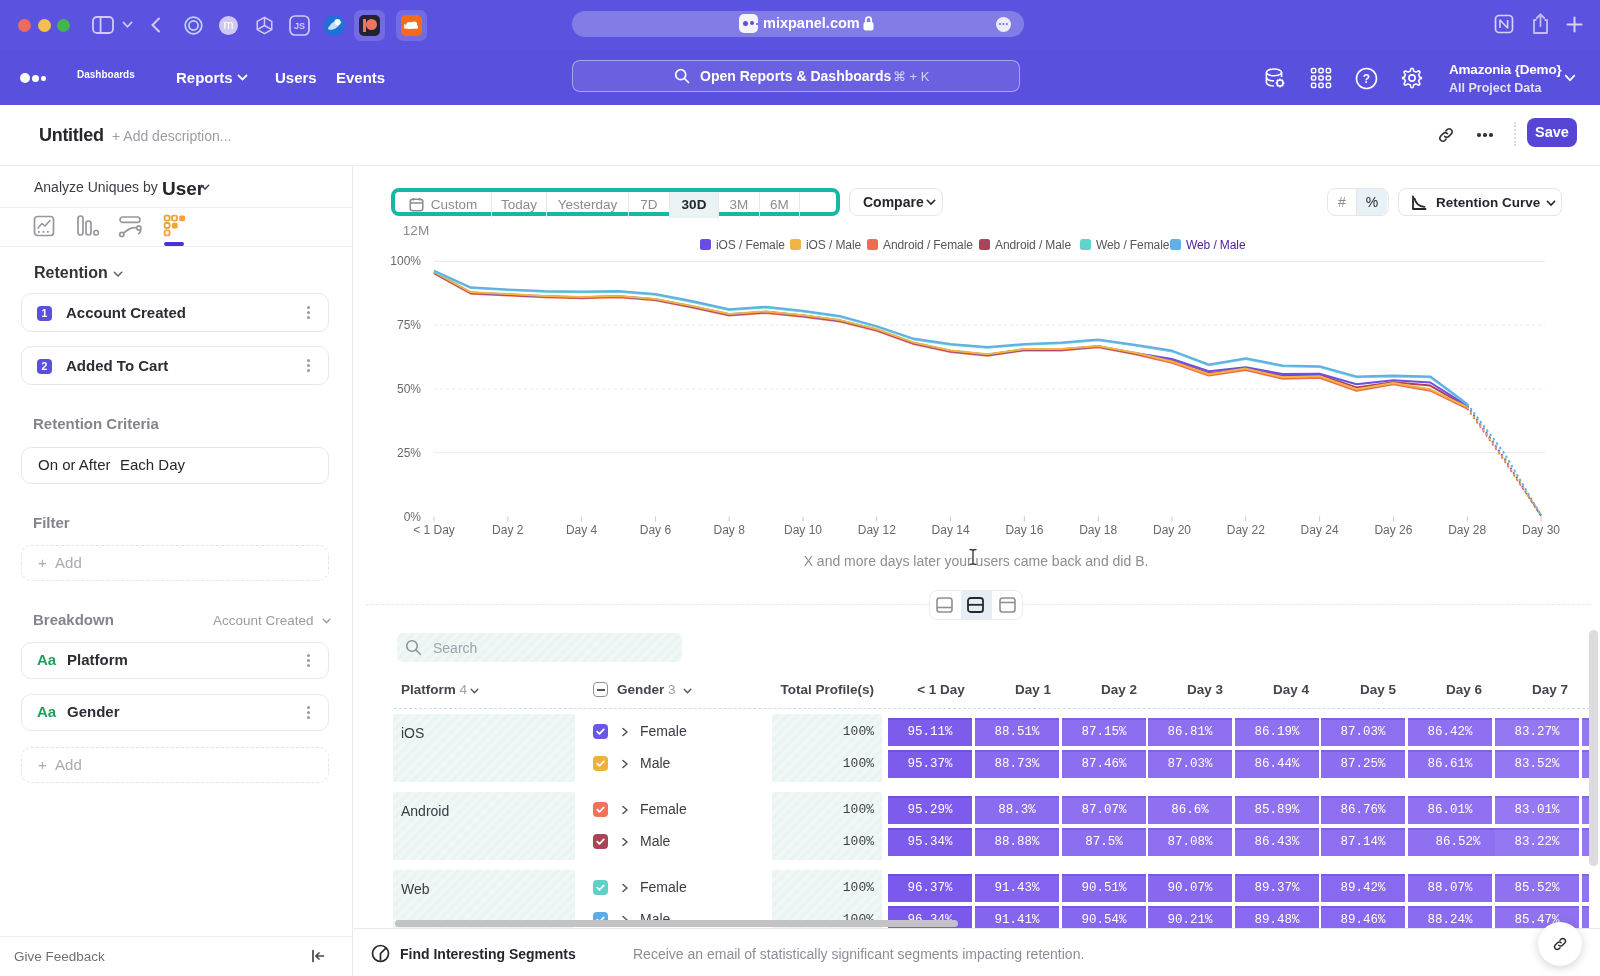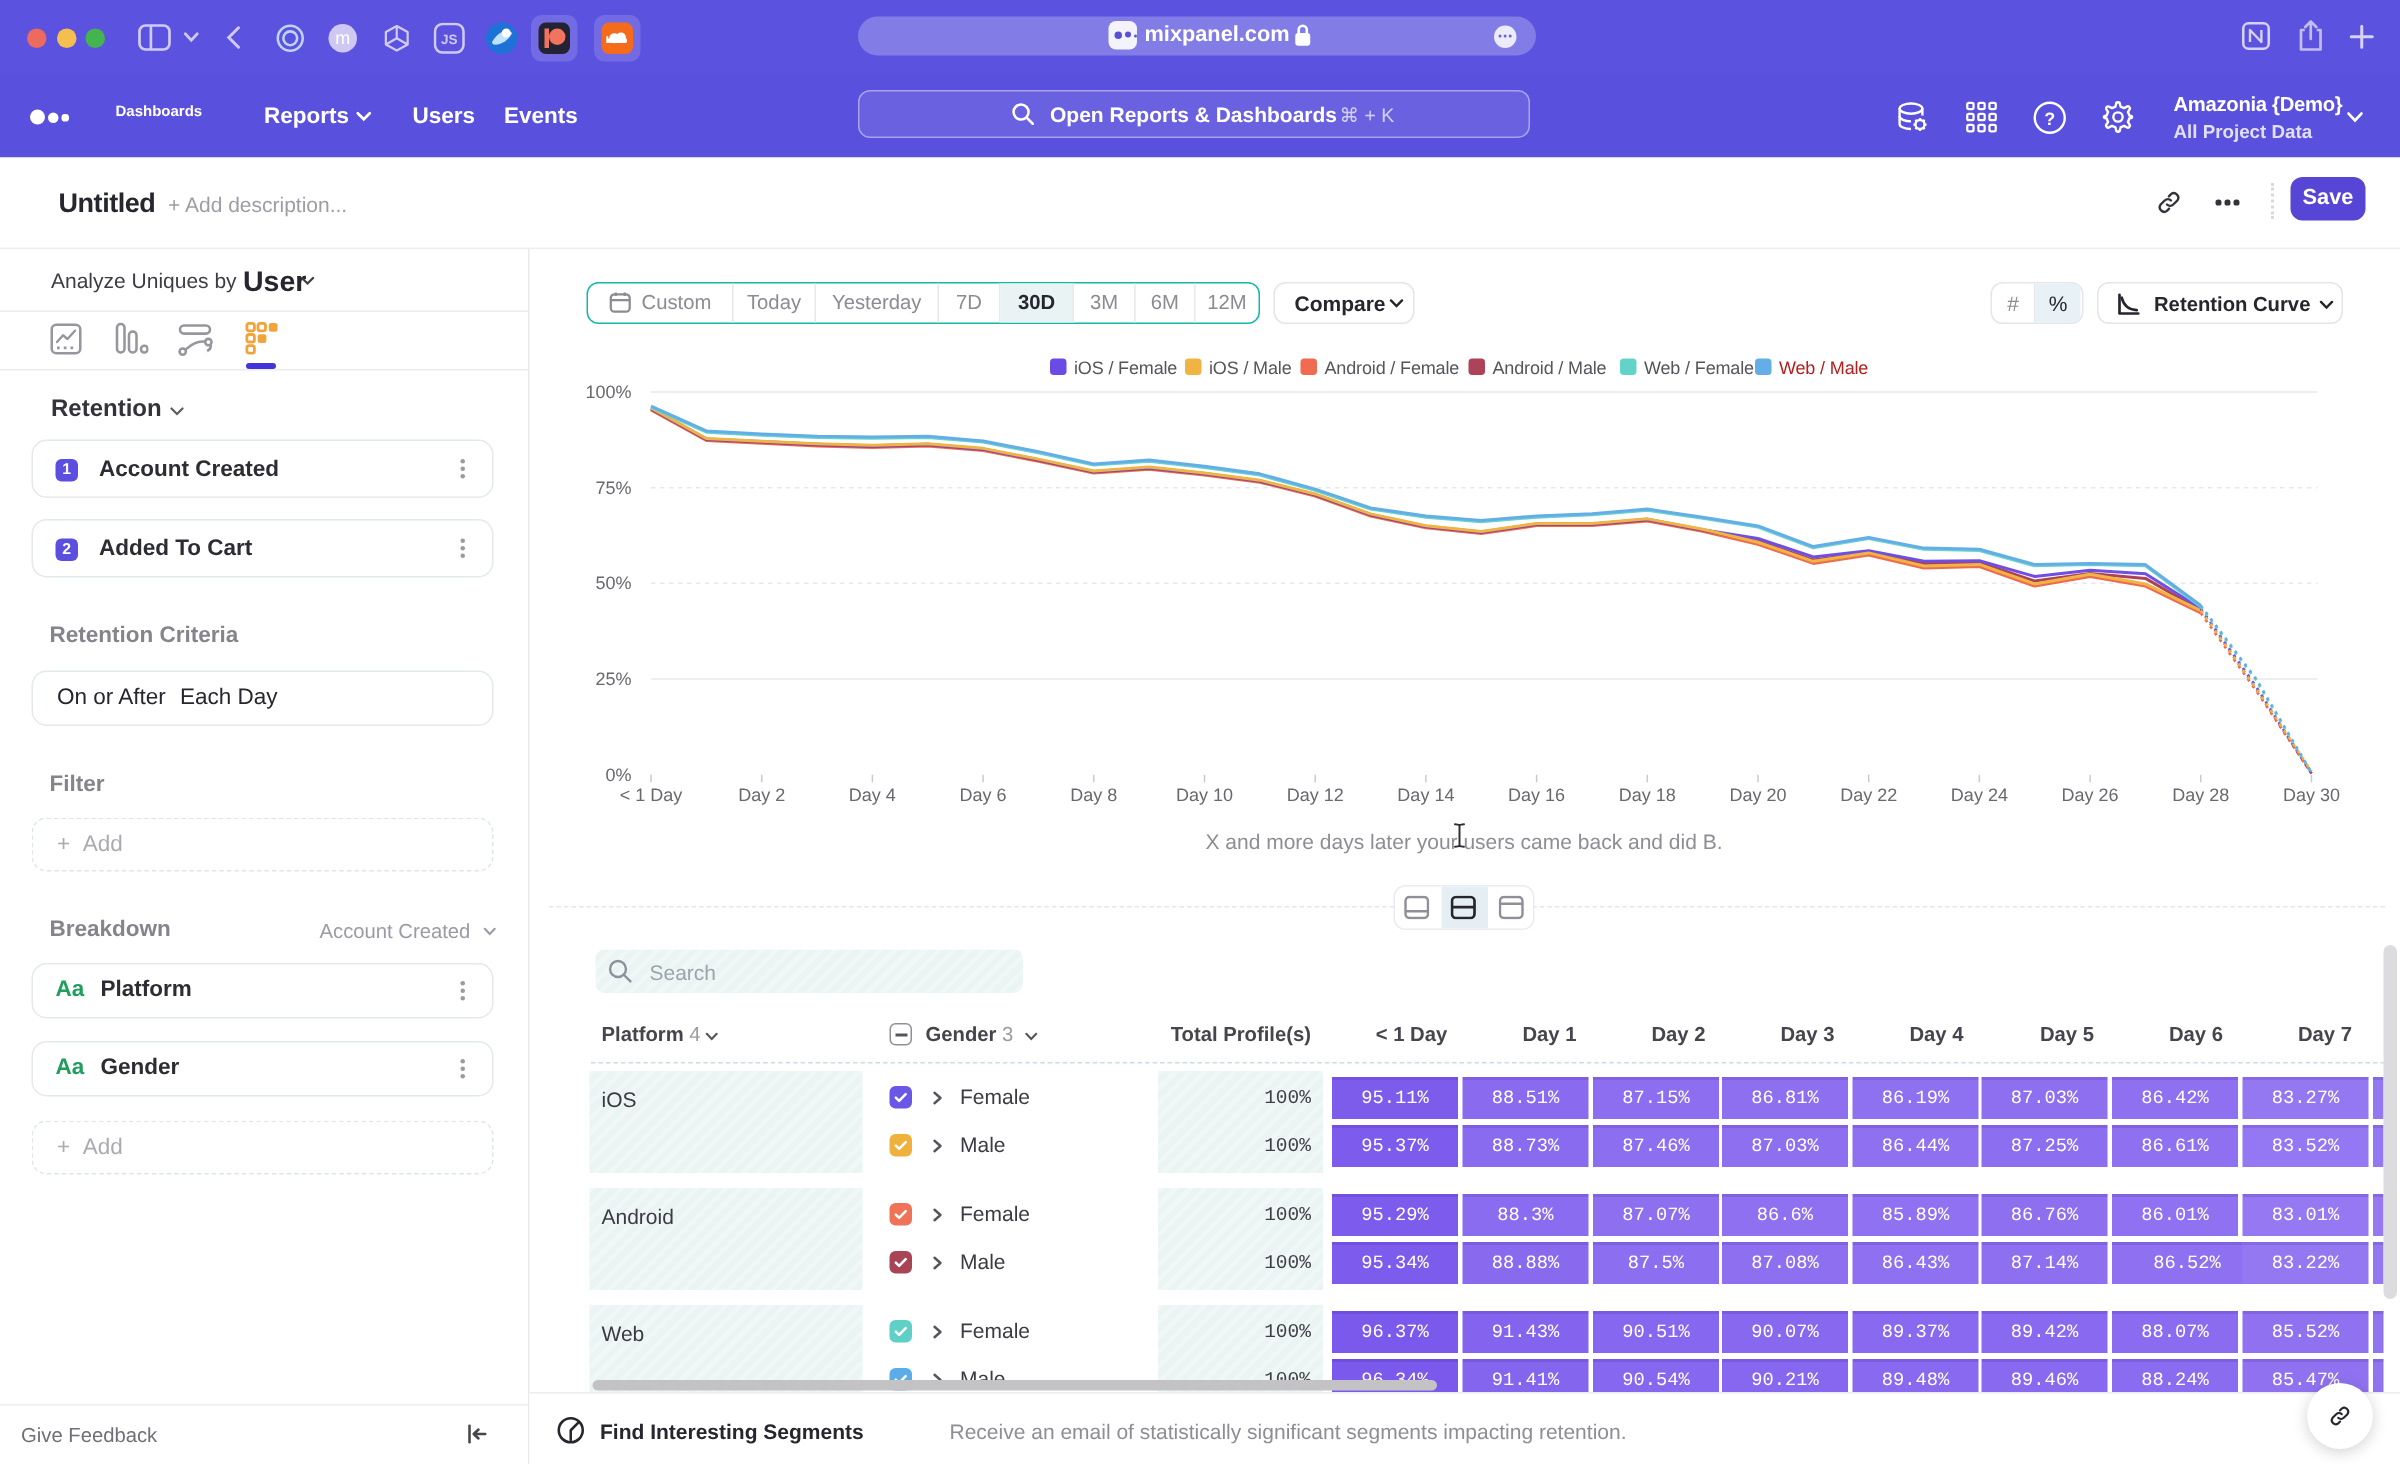--- a/index.html
+++ b/index.html
@@ -249,21 +249,21 @@
 <div class="abs" style="left:21px;top:747px;width:308px;height:36px;border:1px dashed #dce6e9;border-radius:10px;"></div>
 <div class="abs" style="left:38px;top:756px;font-size:15px;color:#aaaab2;">+&nbsp;&nbsp;Add</div>
 
 <div class="abs" style="left:0;top:936px;width:352px;height:40px;background:#fff;border-top:1px solid #ececef;"></div>
 <div class="abs" style="left:14px;top:949px;font-size:13.5px;color:#6f6f78;">Give Feedback</div>
 <svg class="abs" style="left:311px;top:949px;" width="14" height="14" viewBox="0 0 14 14">
  <path d="M2 1.5 V12.5" stroke="#45454d" stroke-width="1.7" stroke-linecap="round"></path>
  <path d="M12.5 7 H5 M8 4 L4.8 7 L8 10" stroke="#45454d" stroke-width="1.7" fill="none" stroke-linecap="round" stroke-linejoin="round"></path>
 </svg>
 
-<div class="abs" style="left:391px;top:188px;width:449px;height:28px;border:1px solid #14b8a6;border-radius:8px;background:#fff;">
+<div class="abs" style="left:391px;top:188px;width:449px;height:28px;border:4px solid #14b8a6;border-radius:8px;background:#fff;">
  <div class="seg" style="width:97px;"><svg style="vertical-align:-3px;margin-right:7px;" width="15" height="15" viewBox="0 0 15 15">
         <rect x="1.2" y="2.2" width="12.6" height="11.6" rx="2.5" fill="none" stroke="#8b8b94" stroke-width="1.5"></rect>
         <line x1="1.2" y1="6" x2="13.8" y2="6" stroke="#8b8b94" stroke-width="1.5"></line>
         <line x1="4.5" y1="1" x2="4.5" y2="3.4" stroke="#8b8b94" stroke-width="1.5"></line>
         <line x1="10.5" y1="1" x2="10.5" y2="3.4" stroke="#8b8b94" stroke-width="1.5"></line>
       </svg>Custom</div>
  <div class="seg" style="width:55px;">Today</div>
  <div class="seg" style="width:82px;">Yesterday</div>
  <div class="seg" style="width:41px;">7D</div>
  <div class="seg" style="width:49px;background:#e9f3f3;color:#26262e;font-weight:bold;">30D</div>
@@ -294,21 +294,21 @@
 <div class="abs" style="left:716px;top:238px;font-size:12px;color:#55555c;letter-spacing:-0.1px;">iOS / Female</div>
 <div class="abs" style="left:790px;top:239px;width:11px;height:11px;border-radius:2.5px;background:#efb441;"></div>
 <div class="abs" style="left:806px;top:238px;font-size:12px;color:#55555c;letter-spacing:-0.1px;">iOS / Male</div>
 <div class="abs" style="left:867px;top:239px;width:11px;height:11px;border-radius:2.5px;background:#ef6b51;"></div>
 <div class="abs" style="left:883px;top:238px;font-size:12px;color:#55555c;letter-spacing:-0.1px;">Android / Female</div>
 <div class="abs" style="left:979px;top:239px;width:11px;height:11px;border-radius:2.5px;background:#ae4258;"></div>
 <div class="abs" style="left:995px;top:238px;font-size:12px;color:#55555c;letter-spacing:-0.1px;">Android / Male</div>
 <div class="abs" style="left:1080px;top:239px;width:11px;height:11px;border-radius:2.5px;background:#63d2c9;"></div>
 <div class="abs" style="left:1096px;top:238px;font-size:12px;color:#55555c;letter-spacing:-0.1px;">Web / Female</div>
 <div class="abs" style="left:1170px;top:239px;width:11px;height:11px;border-radius:2.5px;background:#64aee8;"></div>
-<div class="abs" style="left:1186px;top:238px;font-size:12px;color:#b91c1c;letter-spacing:-0.1px;">Web / Male</div>
+<div class="abs" style="left:1186px;top:238px;font-size:12px;color:#4c1d95;letter-spacing:-0.1px;">Web / Male</div>
 
 <svg style="position:absolute;left:352px;top:160px;" width="1248" height="420" viewBox="0 0 1248 420">
     <line x1="82" y1="101.3" x2="1193" y2="101.3" stroke="#e7e9ee" stroke-width="1"></line>
     <line x1="82" y1="165.1" x2="1193" y2="165.1" stroke="#e3e9f3" stroke-width="1" stroke-dasharray="3 3"></line>
     <line x1="82" y1="228.9" x2="1193" y2="228.9" stroke="#e3e9f3" stroke-width="1" stroke-dasharray="3 3"></line>
     <line x1="82" y1="292.7" x2="1193" y2="292.7" stroke="#e7e9ee" stroke-width="1"></line>
     <text x="69" y="105.3" text-anchor="end" font-size="12" fill="#68686f">100%</text>
     <text x="69" y="169.1" text-anchor="end" font-size="12" fill="#68686f">75%</text>
     <text x="69" y="232.9" text-anchor="end" font-size="12" fill="#68686f">50%</text>
     <text x="69" y="296.7" text-anchor="end" font-size="12" fill="#68686f">25%</text>

